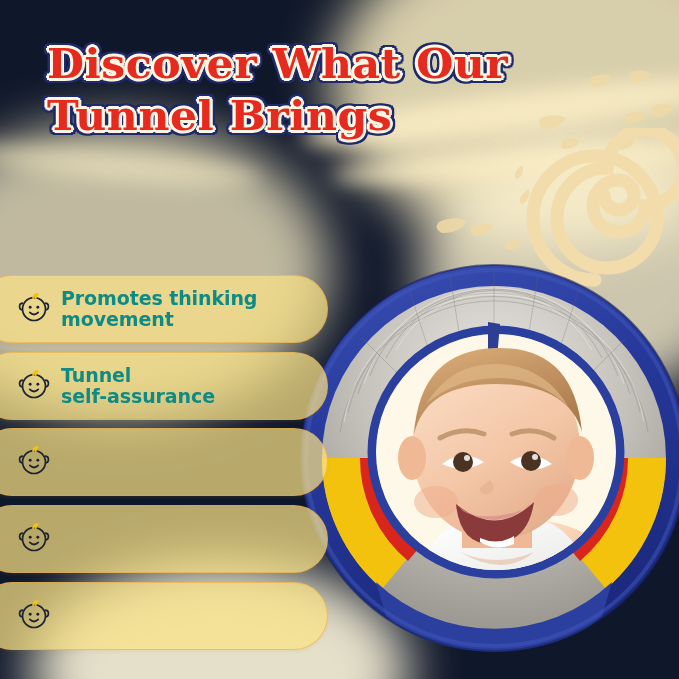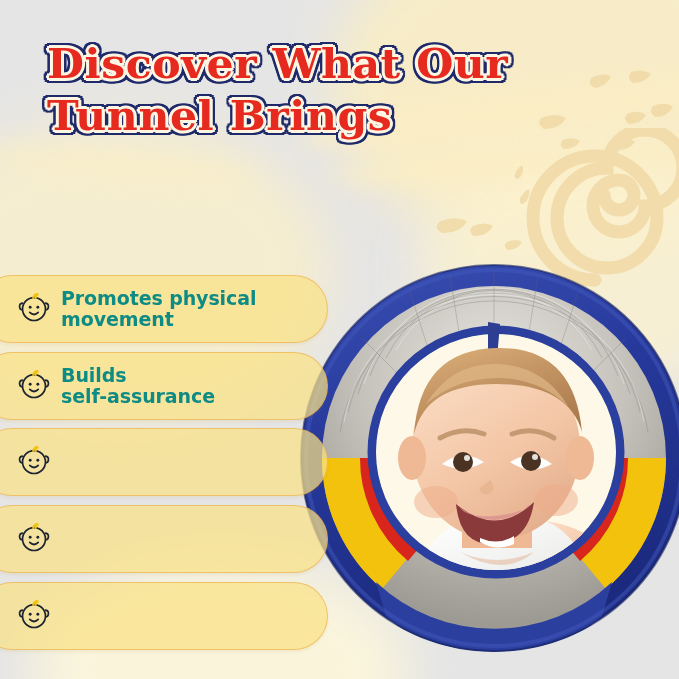--- a/index.html
+++ b/index.html
@@ -3,21 +3,21 @@
 <meta charset="utf-8">
 <title>Discover What Our Tunnel Brings</title>
 <style>
   html,body{margin:0;padding:0;background:#fff;}
   body{width:679px;height:679px;font-family:"Liberation Sans",sans-serif;}
 
   #infographic{
     position:relative;
     width:679px;height:679px;
     overflow:hidden;
-    background:#e5e5e5;
+    background:#0f172a;
   }
 
   
   .bg-layer{position:absolute;inset:0;overflow:hidden;}
   .wash{position:absolute;border-radius:50%;filter:blur(26px);}
   .w1{left:-90px;top:120px;width:420px;height:300px;background:#fbf0c8;opacity:.75;}
   .w2{left:330px;top:-80px;width:460px;height:330px;background:#fbeec2;opacity:.85;}
   .w3{left:420px;top:140px;width:330px;height:260px;background:#fcf2cf;opacity:.8;}
   .w4{left:30px;top:560px;width:380px;height:220px;background:#fdf6db;opacity:.9;}
   .band{position:absolute;background:#fbeec5;opacity:.85;filter:blur(10px);border-radius:50%;}
@@ -264,37 +264,37 @@
       <div class="pill-inner">
         <svg class="baby-icon" viewBox="0 0 40 40">
           <path d="M7 21 q-4 0 -4 -4 q0 -4 4 -4" fill="none" stroke="#1d2330" stroke-width="2"></path>
           <path d="M33 21 q4 0 4 -4 q0 -4 -4 -4" fill="none" stroke="#1d2330" stroke-width="2"></path>
           <circle cx="20" cy="20" r="13.5" fill="none" stroke="#1d2330" stroke-width="2"></circle>
           <path d="M19 7 q2 -6 6 -4 q-3 0 -3 4" fill="none" stroke="#f2c20d" stroke-width="2.4" stroke-linecap="round"></path>
           <circle cx="15.5" cy="18" r="1.7" fill="#1d2330"></circle>
           <circle cx="24.5" cy="18" r="1.7" fill="#1d2330"></circle>
           <path d="M15 24 q5 5 10 0" fill="none" stroke="#1d2330" stroke-width="2" stroke-linecap="round"></path>
         </svg>
-        <div class="pill-text">Promotes physical
+        <div class="pill-text">Promotes thinking
 movement</div>
       </div>
     </div>
 
     <div class="pill p1">
       <div class="pill-inner">
         <svg class="baby-icon" viewBox="0 0 40 40">
           <path d="M7 21 q-4 0 -4 -4 q0 -4 4 -4" fill="none" stroke="#1d2330" stroke-width="2"></path>
           <path d="M33 21 q4 0 4 -4 q0 -4 -4 -4" fill="none" stroke="#1d2330" stroke-width="2"></path>
           <circle cx="20" cy="20" r="13.5" fill="none" stroke="#1d2330" stroke-width="2"></circle>
           <path d="M19 7 q2 -6 6 -4 q-3 0 -3 4" fill="none" stroke="#f2c20d" stroke-width="2.4" stroke-linecap="round"></path>
           <circle cx="15.5" cy="18" r="1.7" fill="#1d2330"></circle>
           <circle cx="24.5" cy="18" r="1.7" fill="#1d2330"></circle>
           <path d="M15 24 q5 5 10 0" fill="none" stroke="#1d2330" stroke-width="2" stroke-linecap="round"></path>
         </svg>
-        <div class="pill-text">Builds
+        <div class="pill-text">Tunnel
 self-assurance</div>
       </div>
     </div>
 
     <div class="pill p2">
       <div class="pill-inner">
         <svg class="baby-icon" viewBox="0 0 40 40">
           <path d="M7 21 q-4 0 -4 -4 q0 -4 4 -4" fill="none" stroke="#1d2330" stroke-width="2"></path>
           <path d="M33 21 q4 0 4 -4 q0 -4 -4 -4" fill="none" stroke="#1d2330" stroke-width="2"></path>
           <circle cx="20" cy="20" r="13.5" fill="none" stroke="#1d2330" stroke-width="2"></circle>

